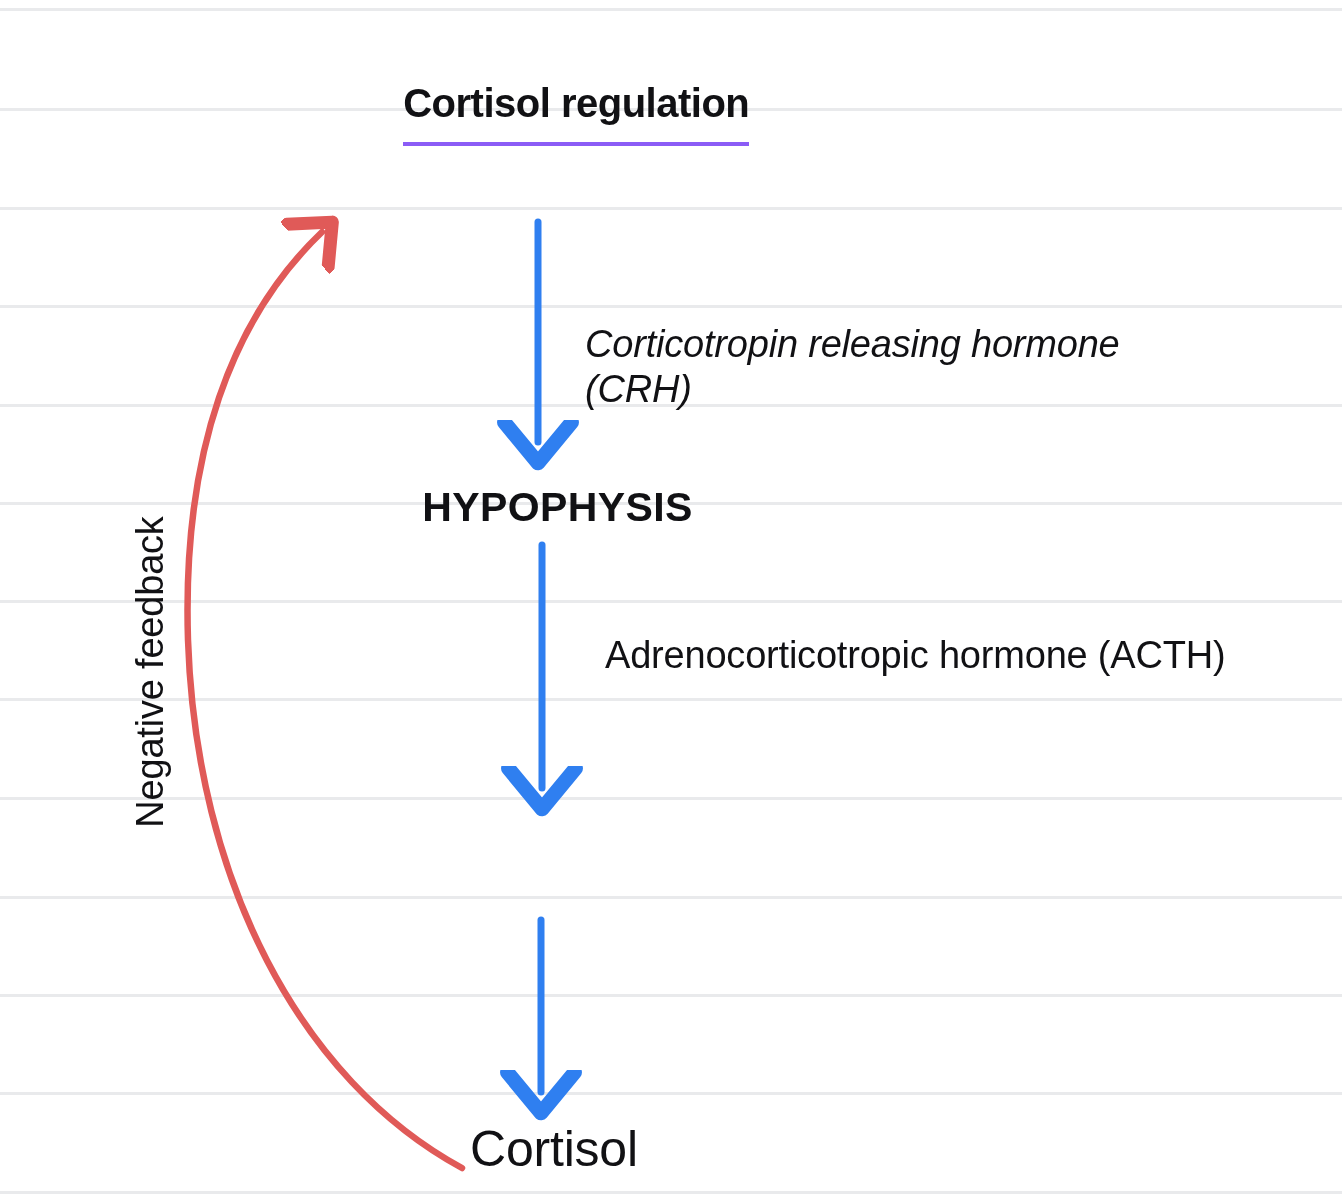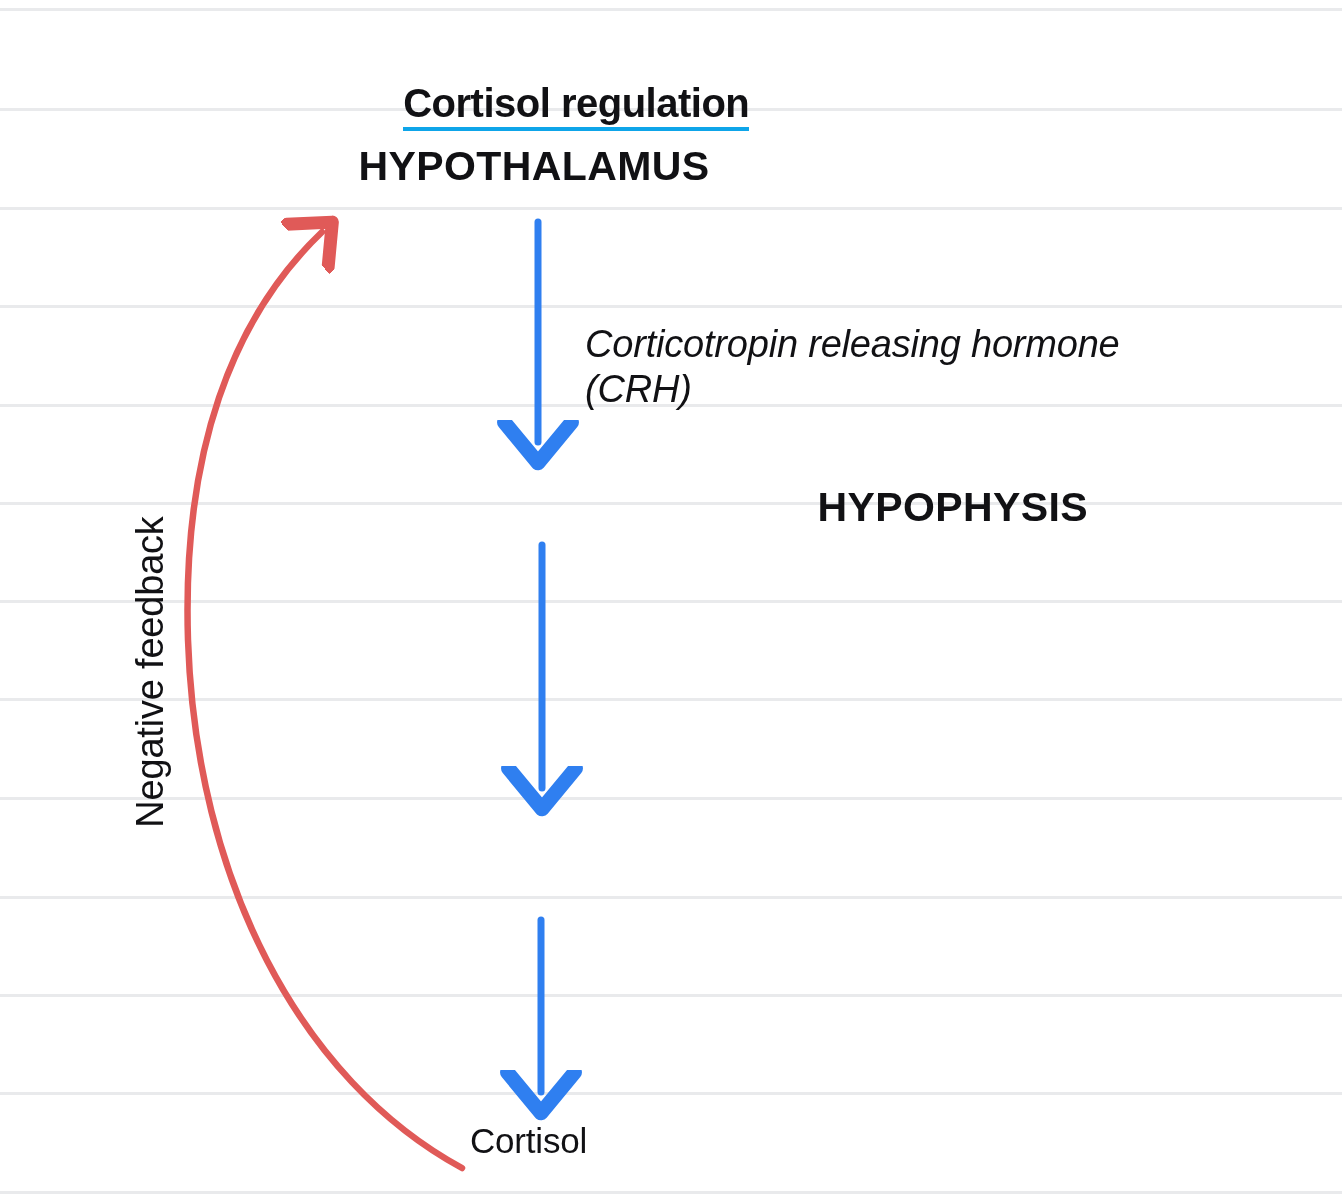--- a/index.html
+++ b/index.html
@@ -51,41 +51,40 @@
   #doc-title {
     left: 0;
     top: 33px;
     width: 1110px;
     text-align: center;
     font-size: 40px;
     font-weight: bold;
     letter-spacing: -0.5px;
   }
   #doc-title .ul {
-    border-bottom: 4px solid #0ea5e9;
-    padding-bottom: 2px;
+    border-bottom: 4px solid #8b5cf6;
+    padding-bottom: 17px;
   }
 
   .node-label {
     font-size: 41px;
     font-weight: bold;
     letter-spacing: 0.4px;
     text-align: center;
   }
 
   #node-hypothalamus {
     left: 0;
     top: 142px;
     width: 1068px;
   }
   #node-hypophysis {
-    left: 3px;
+    left: 15px;
     top: 483px;
     width: 1085px;
-    text-align: right;
   }
   #node-adrenal-cortex {
     left: 0;
     top: 827px;
     width: 1070px;
   }
 
   .edge-label {
     font-size: 38px;
     font-weight: normal;
@@ -99,21 +98,21 @@
   }
   #edge-label-acth {
     left: 605px;
     top: 633px;
     width: 730px;
   }
 
   #node-cortisol {
     left: 470px;
     top: 1120px;
-    font-size: 35px;
+    font-size: 50px;
     letter-spacing: -0.2px;
   }
 
   
   #feedback-label-wrap {
     position: absolute;
     left: 0px;
     top: 0px;
     width: 1342px;
     height: 1200px;
@@ -167,28 +166,28 @@
 
     <path d="M 462,1168
              C 300,1080 196,880 188,640
              C 182,452 232,318 322,232" fill="none" stroke="#e05a58" stroke-width="6.5" stroke-linecap="round" marker-end="url(#redhead)"></path>
   </svg>
 
   <div class="txt" id="doc-title">
     <span class="ul">Cortisol regulation</span>
   </div>
 
-  <div class="txt node-label" id="node-hypothalamus">HYPOTHALAMUS</div>
 
   <div class="txt node-label" id="node-hypophysis">HYPOPHYSIS</div>
 
 
   <div class="txt" id="node-cortisol">Cortisol</div>
 
   <div class="txt edge-label" id="edge-label-crh">Corticotropin releasing hormone
 (CRH)</div>
 
+  <div class="txt edge-label" id="edge-label-acth">Adrenocorticotropic hormone (ACTH)</div>
 
   <div id="feedback-label-wrap">
     <div id="feedback-label">Negative feedback</div>
   </div>
 
 </div>
 
 </body></html>

